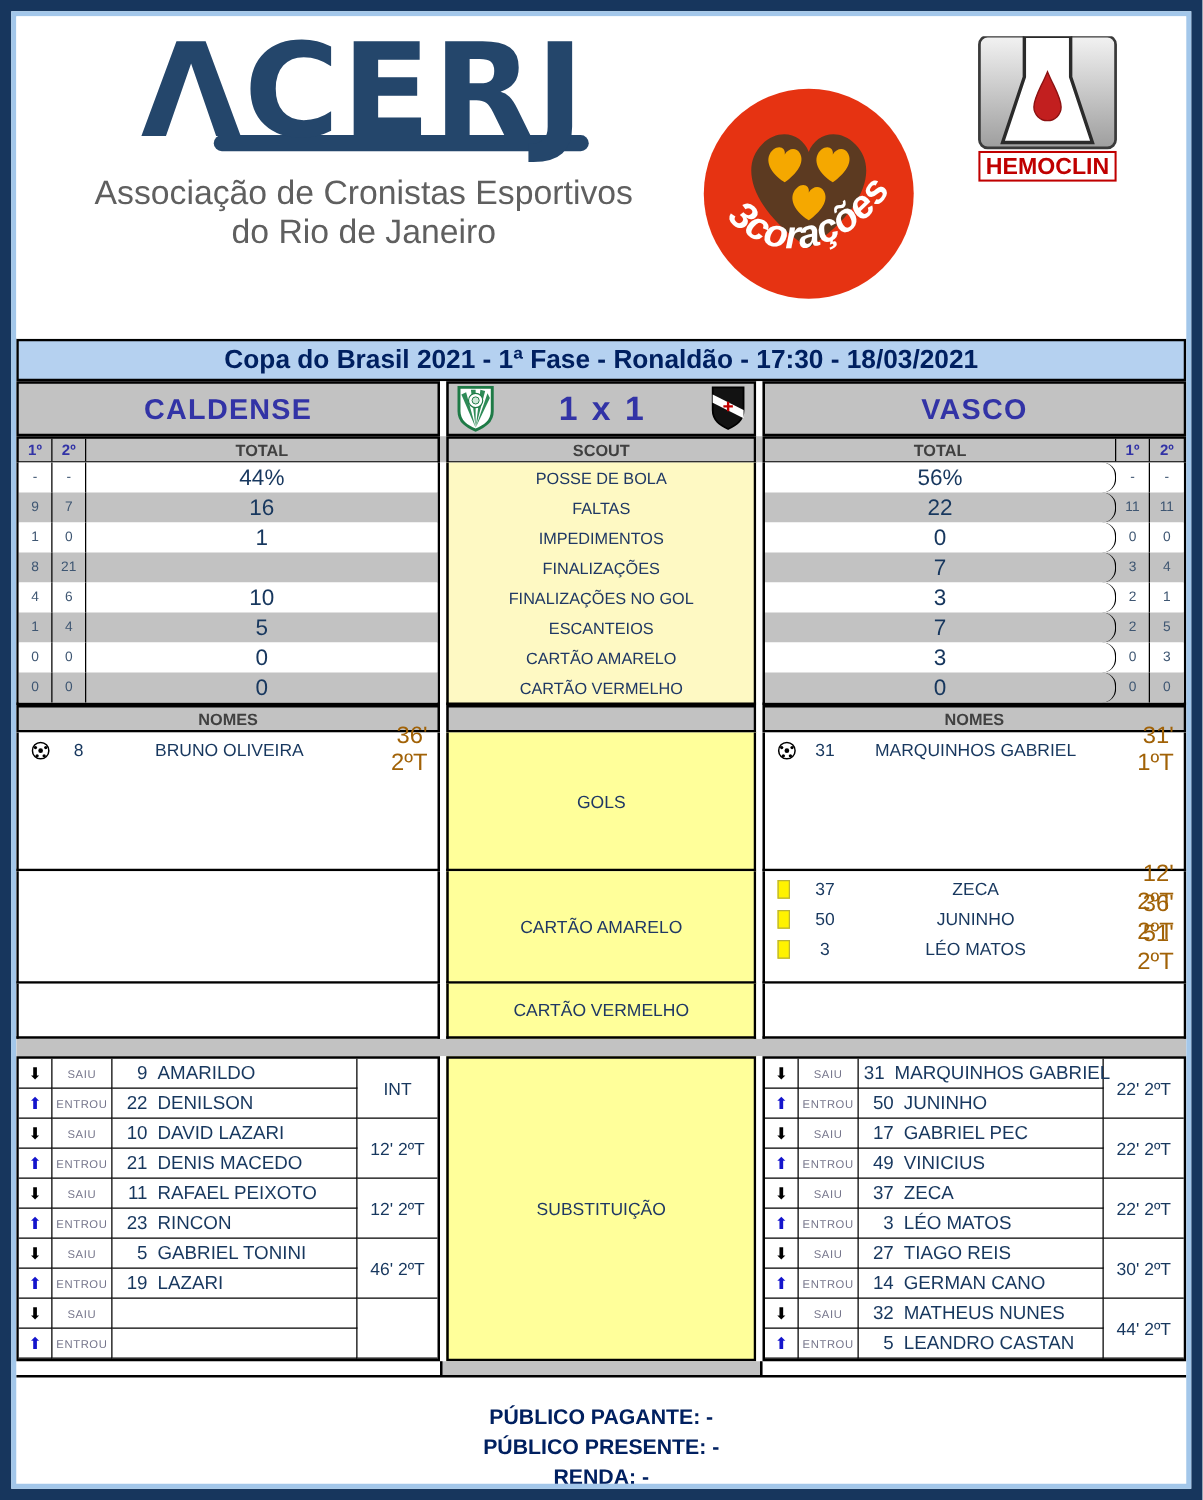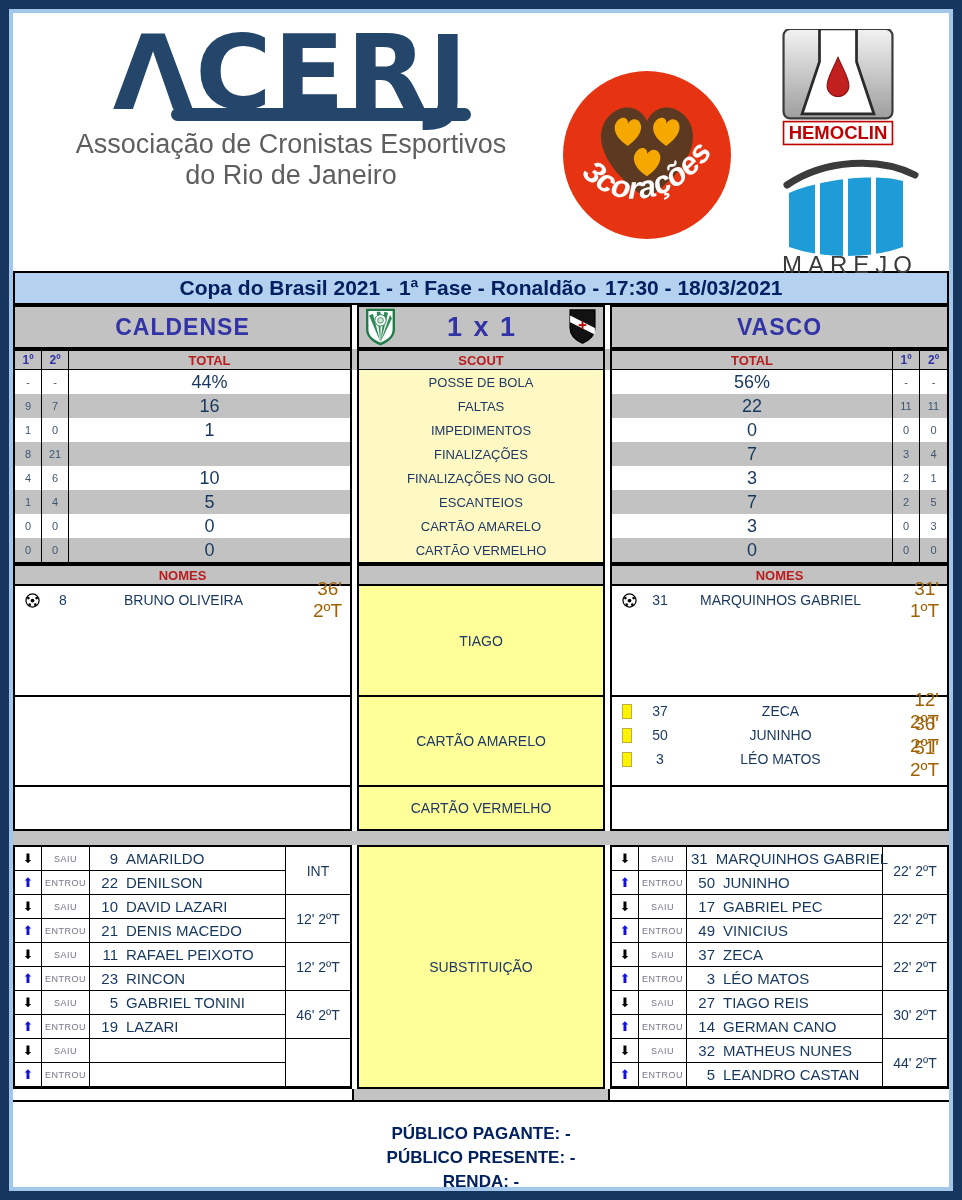--- a/index.html
+++ b/index.html
@@ -6,21 +6,21 @@
   *{box-sizing:border-box;}
   body{width:962px;height:1200px;font-family:"Liberation Sans","DejaVu Sans",sans-serif;}
   .sheet{position:relative;width:962px;height:1200px;border:9px solid #17365D;background:#17365D;}
   .inner{width:100%;height:100%;border:4px solid #A3C7EA;background:#fff;overflow:hidden;}
 
   
   .hdr{position:relative;height:258px;background:#fff;}
   .acerj{position:absolute;left:28px;top:6px;width:500px;text-align:center;}
   .acerj-word{font-family:"DejaVu Sans",sans-serif;font-weight:bold;font-size:104px;line-height:1.05;color:#24466B;letter-spacing:2px;}
   .acerj-bar{width:300px;height:13px;background:#24466B;border-radius:7px;margin:-20px 0 0 130px;}
-  .acerj-sub1{margin-top:8px;font-size:27px;color:#5f5f5f;}
+  .acerj-sub1{margin-top:18px;font-size:27px;color:#5f5f5f;}
   .acerj-sub2{font-size:27px;color:#5f5f5f;}
   .coffee{position:absolute;left:548px;top:56px;width:172px;height:172px;}
   .hemoclin{position:absolute;left:752px;top:16px;width:146px;height:122px;}
   .marejo{position:absolute;left:762px;top:142px;width:150px;height:122px;}
 
   
   .titlebar{height:34px;border:2px solid #000;background:#B5D1F0;display:flex;align-items:center;justify-content:center;
     font-weight:bold;font-size:21px;color:#002060;}
 
   
@@ -36,31 +36,31 @@
   .crest{height:38px;display:flex;align-items:center;}
 
   
   .stathead>div{background:#C2C2C2;}
   .sh-left,.sh-right{border:2px solid #000;border-bottom:1px solid #000;display:grid;height:21px;}
   .sh-left{grid-template-columns:27px 27px 281px;}
   .sh-right{grid-template-columns:281px 27px 27px;}
   .sh-center{border:2px solid #000;border-bottom:1px solid #000;display:flex;align-items:center;justify-content:center;height:21px;}
   .shc{display:flex;align-items:center;justify-content:center;font-weight:bold;font-size:12px;color:#3233A6;}
   .sh-left .shc.sep,.sh-right .shc.sep{border-right:1px solid #000;}
-  .headlbl{font-weight:bold;font-size:13px;color:#b91c1c;}
+  .headlbl{font-weight:bold;font-size:13px;color:#404040;}
 
   
   .statsband>.sleft,.statsband>.sright{border-left:2px solid #000;border-right:2px solid #000;border-bottom:2px solid #000;}
   .statsband>.scenter{border-left:2px solid #000;border-right:2px solid #000;border-bottom:2px solid #000;background:#fef9c3;}
   .srow{display:grid;grid-template-columns:27px 27px 281px;height:24px;}
   .srow.right{grid-template-columns:281px 27px 27px;}
   .srow .sm{display:flex;align-items:center;justify-content:center;font-size:11px;color:#3E5672;border-right:1px solid #000;}
   .srow .sm.last{border-right:none;}
   .srow .tot{display:flex;align-items:center;justify-content:center;font-size:18px;color:#17375E;}
-  .srow.right .tot{border-right:1px solid #000;}
+  .srow.right .tot{border-right:1px solid #000;border-radius:11px;}
   .g{background:#C2C2C2;}
   .w{background:#fff;}
   .scrow{height:24px;display:flex;align-items:center;justify-content:center;font-size:13px;color:#1F3864;}
 
   
   .nomesband>div{height:22px;}
   .nm{border:2px solid #000;background:#C2C2C2;display:flex;align-items:center;justify-content:center;}
 
   
   .cardband>.panel{border-left:2px solid #000;border-right:2px solid #000;border-bottom:2px solid #000;background:#fff;padding-top:2px;}
@@ -138,32 +138,20 @@
           </linearGradient>
         </defs>
         <rect x="15" y="0" width="100" height="82" rx="6" fill="url(#sg)" stroke="#3a3a3a" stroke-width="2"></rect>
         <path d="M48 0 v30 L32 78 h66 L82 30 V0 Z" fill="#fff" stroke="#2b2b2b" stroke-width="2.5"></path>
         <path d="M65 26 C 60 38 55 45 55 52 a10 10 0 0 0 20 0 C 75 45 70 38 65 26 Z" fill="#C21F1F" stroke="#8c1212" stroke-width="1"></path>
         <rect x="15" y="85" width="100" height="21" fill="#fff" stroke="#c00000" stroke-width="1.5"></rect>
         <text x="65" y="101" text-anchor="middle" font-size="17" font-weight="bold" fill="#c00000" font-family="Liberation Sans">HEMOCLIN</text>
       </svg>
     </div>
 
-    <div class="marejo">
-      <svg viewBox="0 0 150 122" width="150" height="122">
-        <path d="M12 30 C 50 4 105 2 140 20" fill="none" stroke="#3b3b3b" stroke-width="7" stroke-linecap="round"></path>
-        <path d="M14 38 C 45 24 100 18 128 26 L128 92 C 95 104 48 104 14 92 Z" fill="#1E9CD7"></path>
-        <g fill="#fff">
-          <rect x="40" y="20" width="5" height="84"></rect>
-          <rect x="68" y="16" width="5" height="88"></rect>
-          <rect x="96" y="16" width="5" height="88"></rect>
-        </g>
-        <text x="75" y="118" text-anchor="middle" font-size="24" fill="#3b3b3b" letter-spacing="6" font-family="Liberation Sans">MAREJO</text>
-      </svg>
-    </div>
   </div>
 
   <div class="titlebar">
     <span>Copa do Brasil 2021 - 1ª Fase - Ronaldão - 17:30 - 18/03/2021</span>
   </div>
 
   <div class="band teams">
     <div class="tcell">
       <span class="teamname">CALDENSE</span>
     </div>
@@ -340,21 +328,21 @@
                 <circle cx="5" cy="12.4" r="1.4" fill="#000"></circle>
                 <circle cx="11" cy="12.4" r="1.4" fill="#000"></circle>
               </svg>
         </span>
         <span class="enum">8</span>
         <span class="ename">BRUNO OLIVEIRA</span>
         <span class="etime">36' 2ºT</span>
       </div>
     </div>
     <div class="gap"></div>
-    <div class="ylabel h-gols">TIAGO</div>
+    <div class="ylabel h-gols">GOLS</div>
     <div class="gap"></div>
     <div class="panel h-gols">
       <div class="entry">
         <span class="eicon">
           <svg viewBox="0 0 16 16" width="15" height="15">
                 <circle cx="8" cy="8" r="7" fill="#fff" stroke="#000" stroke-width="1.3"></circle>
                 <circle cx="8" cy="8" r="2" fill="#000"></circle>
                 <circle cx="3.6" cy="5.4" r="1.4" fill="#000"></circle>
                 <circle cx="12.4" cy="5.4" r="1.4" fill="#000"></circle>
                 <circle cx="5" cy="12.4" r="1.4" fill="#000"></circle>

